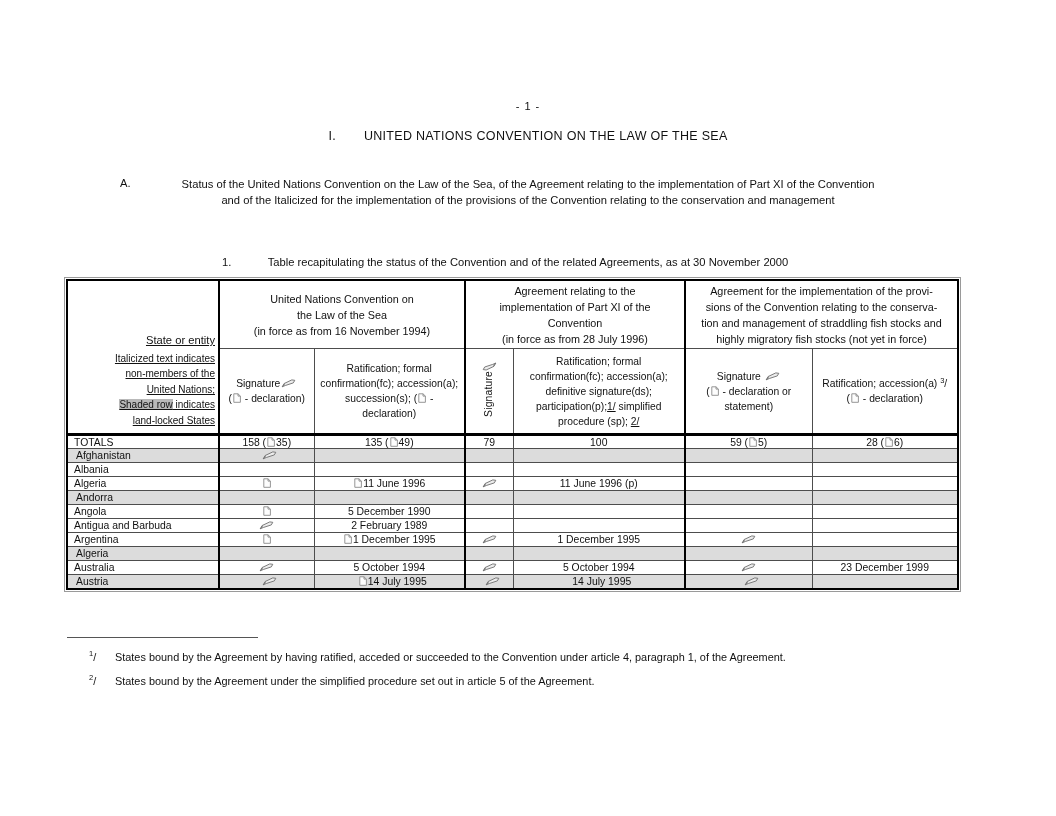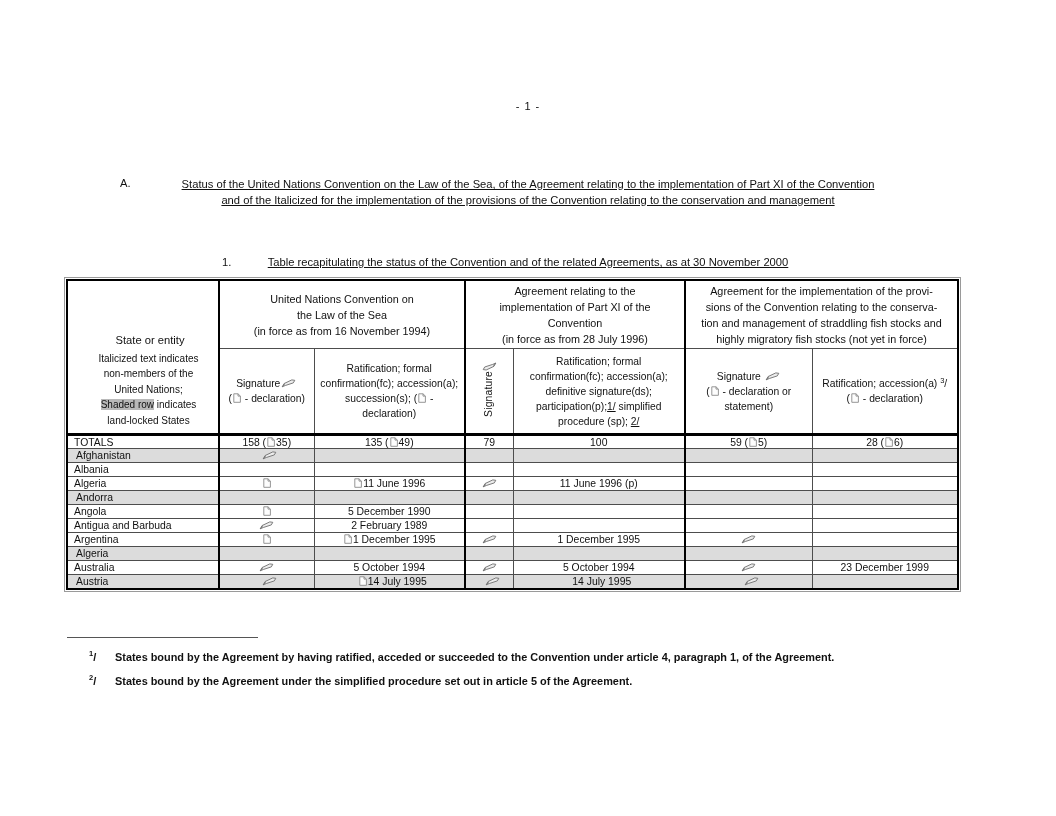--- a/index.html
+++ b/index.html
@@ -7,58 +7,61 @@
   .page{position:relative;width:1056px;height:816px;background:#fff;overflow:hidden;}
 
   .pageno{position:absolute;top:100px;left:0;width:100%;text-align:center;font-size:11px;letter-spacing:1px;}
 
   .chapter{position:absolute;top:129px;left:0;width:100%;text-align:center;font-size:12.5px;letter-spacing:.3px;}
   .chapter-num{margin-right:28px;}
 
   .sectionA{position:absolute;top:177px;left:0;width:100%;}
   .section-letter{position:absolute;left:120px;top:0;font-size:11.2px;}
   .section-lines{text-align:center;font-size:11.2px;line-height:15.6px;}
-  .u{text-decoration:underline;}
+  .u{}
 
   .caption{position:absolute;top:256px;left:0;width:100%;text-align:center;font-size:11.2px;}
   .caption-num{position:absolute;left:222px;top:0;}
 
   .table-wrap{position:absolute;top:279px;left:66px;}
   table{border-collapse:collapse;table-layout:fixed;width:891px;border:2px solid #000;outline:1px solid #9a9a9a;outline-offset:1px;}
   th,td{border:1px solid #4d4d4d;padding:0 2px;font-weight:normal;text-align:center;font-size:10.4px;overflow:hidden;}
   .thick-l{border-left:2px solid #000;}
   tr.group-row th{height:67px;vertical-align:middle;}
   tr.sub-row th{height:84px;vertical-align:middle;}
   tbody tr{height:14px;}
   tbody td{vertical-align:middle;white-space:nowrap;}
   tbody tr:first-child td{border-top:3px solid #000;}
   tr.shaded td{background:var(--row-shade,#dcdcdc);padding-left:8px;}
   .state-cell{text-align:left;padding-left:6px;}
   .group-head{font-size:10.8px;line-height:16px;white-space:pre-line;}
   .sub-head{font-size:10.3px;line-height:15px;white-space:pre-line;}
-  .state-header{vertical-align:top;text-align:center;padding:48px 3px 0 14px;}
+  .state-header{vertical-align:top;text-align:right;padding:48px 3px 0 14px;text-decoration:underline;}
   .state-title{font-size:11.2px;padding-left:3px;margin-bottom:5px;}
   .legend{font-size:10px;line-height:15.4px;white-space:pre-line;}
   .chip{background:var(--chip,#b9b9b9);}
   .vert{writing-mode:vertical-rl;transform:rotate(180deg);display:inline-block;font-size:10.3px;letter-spacing:.2px;line-height:13px;}
   .fn-ref{text-decoration:underline;}
   sup{font-size:7.5px;line-height:0;}
   .icon{vertical-align:-1px;margin:0 1px;}
 
   .fn-rule{position:absolute;top:637px;left:67px;width:191px;border-top:1px solid #555;}
-  .footnote{position:absolute;left:89px;width:880px;font-size:10.9px;white-space:nowrap;font-weight:bold;}
+  .footnote{position:absolute;left:89px;width:880px;font-size:10.9px;white-space:nowrap;}
   .fn-marker{display:inline-block;width:26px;}
 </style>
 </head>
 <body>
 
 <div class="page">
 
   <div class="pageno">- 1 -</div>
 
+  <div class="chapter">
+    <span class="chapter-num">I.</span><span class="chapter-title">UNITED NATIONS CONVENTION ON THE LAW OF THE SEA</span>
+  </div>
 
   <div class="sectionA">
     <span class="section-letter">A.</span>
     <div class="section-lines">
       <div class="u">Status of the United Nations Convention on the Law of the Sea, of the Agreement relating to the implementation of Part XI of the Convention</div>
       <div class="u">and of the Italicized for the implementation of the provisions of the Convention relating to the conservation and management</div>
     </div>
   </div>
 
   <div class="caption">

